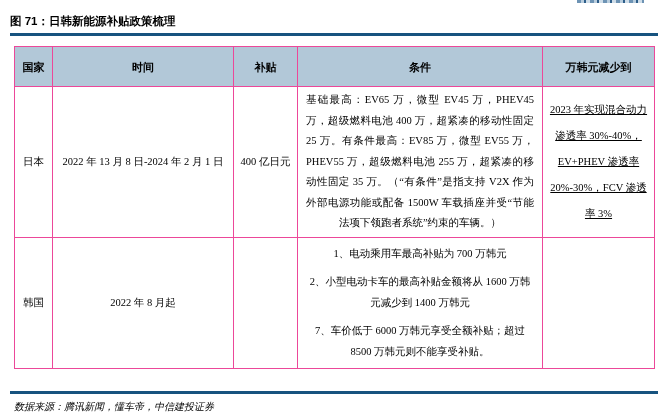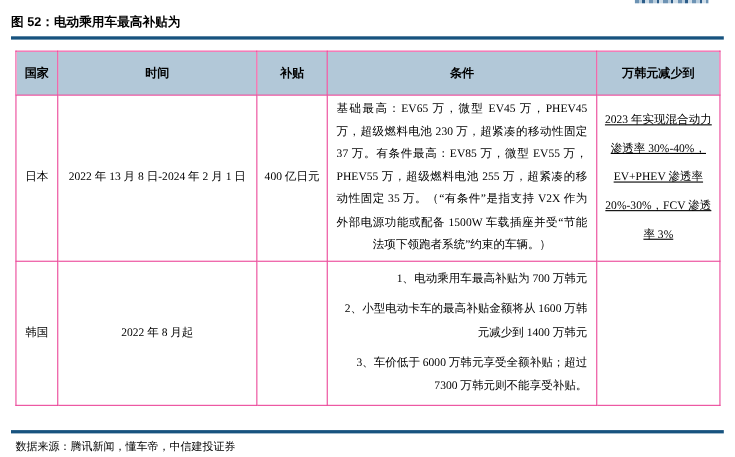--- a/index.html
+++ b/index.html
@@ -66,49 +66,50 @@
   }
   tr.row-japan  { height: 146px; }
   tr.row-korea  { height: 131px; }
 
   td.cell-conditions-japan {
     text-align: justify;
     text-align-last: center;
     padding: 3px 8px;
     line-height: 20.5px;
   }
-  td.cell-conditions-korea { padding: 4px 8px; text-align: right; }
+  td.cell-conditions-korea { padding: 4px 8px; }
   td.cell-conditions-korea p { margin: 0; line-height: 21px; }
   td.cell-conditions-korea p + p { margin-top: 7px; }
 
   td.cell-target-japan {
     line-height: 26px;
     padding: 2px 6px;
     text-decoration: underline;
   }
 
   .footer-rule {
     height: 3px;
     background: #17537f;
     margin: 22px 10px 0 10px;
   }
   .source-note {
     margin: 6px 10px 0 14px;
+    font-style: italic;
     font-size: 10px;
     line-height: 13px;
     color: #000;
   }
 </style>
 </head>
 <body>
 
 <div class="top-fragment"></div>
 
 <div class="figure-caption">
-  <span>图 52：</span><span>电动乘用车最高补贴为</span>
+  <span>图 71：</span><span>日韩新能源补贴政策梳理</span>
 </div>
 
 <div class="rule"></div>
 
 <table class="policy-table">
   <colgroup>
     <col style="width:38px">
     <col style="width:181px">
     <col style="width:64px">
     <col style="width:245px">
@@ -121,31 +122,31 @@
       <th>补贴</th>
       <th>条件</th>
       <th>万韩元减少到</th>
     </tr>
   </thead>
   <tbody>
     <tr class="row-japan">
       <td>日本</td>
       <td>2022 年 13 月 8 日-2024 年 2 月 1 日</td>
       <td>400 亿日元</td>
-      <td class="cell-conditions-japan">基础最高：EV65 万，微型 EV45 万，PHEV45 万，超级燃料电池 230 万，超紧凑的移动性固定 37 万。有条件最高：EV85 万，微型 EV55 万，PHEV55 万，超级燃料电池 255 万，超紧凑的移动性固定 35 万。（“有条件”是指支持 V2X 作为外部电源功能或配备 1500W 车载插座并受“节能法项下领跑者系统”约束的车辆。）</td>
+      <td class="cell-conditions-japan">基础最高：EV65 万，微型 EV45 万，PHEV45 万，超级燃料电池 400 万，超紧凑的移动性固定 25 万。有条件最高：EV85 万，微型 EV55 万，PHEV55 万，超级燃料电池 255 万，超紧凑的移动性固定 35 万。（“有条件”是指支持 V2X 作为外部电源功能或配备 1500W 车载插座并受“节能法项下领跑者系统”约束的车辆。）</td>
       <td class="cell-target-japan">2023 年实现混合动力渗透率 30%-40%，EV+PHEV 渗透率 20%-30%，FCV 渗透率 3%</td>
     </tr>
     <tr class="row-korea">
       <td>韩国</td>
       <td>2022 年 8 月起</td>
       <td></td>
       <td class="cell-conditions-korea">
         <p>1、电动乘用车最高补贴为 700 万韩元</p>
         <p>2、小型电动卡车的最高补贴金额将从 1600 万韩元减少到 1400 万韩元</p>
-        <p>3、车价低于 6000 万韩元享受全额补贴；超过 7300 万韩元则不能享受补贴。</p>
+        <p>7、车价低于 6000 万韩元享受全额补贴；超过 8500 万韩元则不能享受补贴。</p>
       </td>
       <td></td>
     </tr>
   </tbody>
 </table>
 
 <div class="footer-rule"></div>
 
 <div class="source-note">数据来源：腾讯新闻，懂车帝，中信建投证券</div>
 

